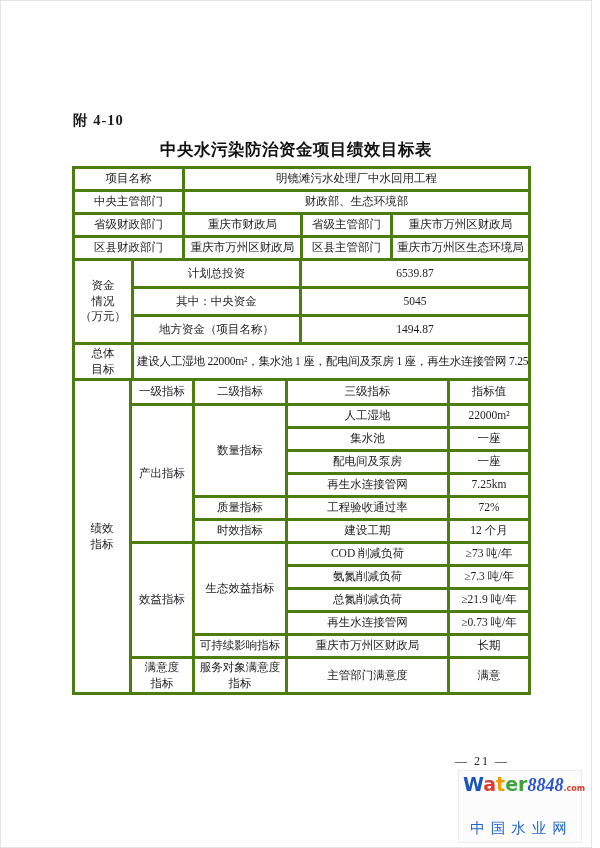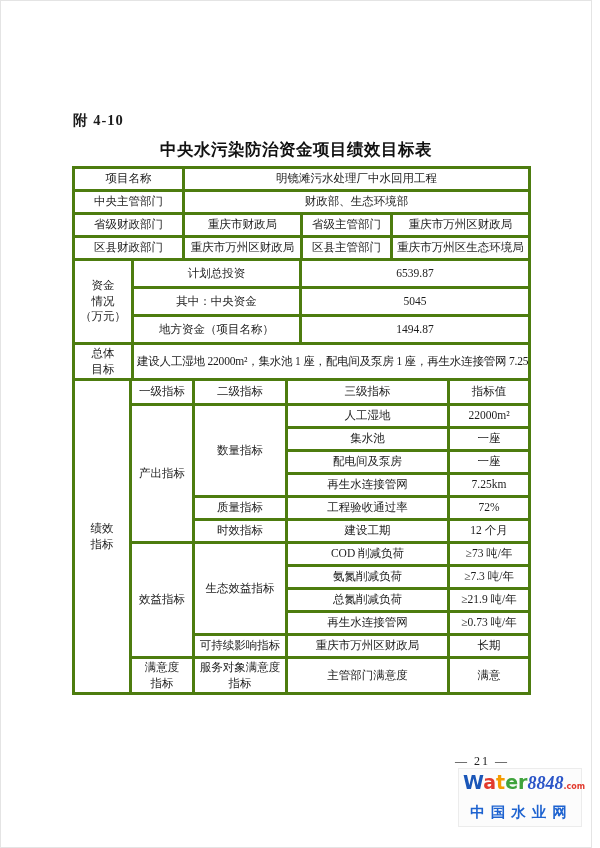--- a/index.html
+++ b/index.html
@@ -30,38 +30,38 @@
   }
   td.ml{white-space:pre-line;}
   tr.h23{height:23px;} tr.h28{height:28px;} tr.h36{height:36px;}
   tr.h25{height:25px;} tr.h34{height:34px;padding-left:48px;}
   td.goal-text{font-size:10.5px;letter-spacing:-0.2px;white-space:nowrap;}
   .page-number{
     position:absolute;top:753px;right:82px;
     font-size:12px;letter-spacing:2px;color:#222;
   }
   .logo-box{
-    position:absolute;right:9px;bottom:20px;width:124px;
+    position:absolute;right:9px;bottom:4px;width:124px;
     background:#fcfcfc;border:1px solid #ececec;
     padding:3px 4px 4px 4px;text-align:center;box-sizing:border-box;
   }
   .logo-line1{
     white-space:nowrap;line-height:20px;
     font-family:"DejaVu Sans","Liberation Sans",sans-serif;
   }
   .logo-letter{font-size:19px;font-weight:700;}
   .logo-number{
     font-family:"Liberation Serif","DejaVu Serif",serif;
     font-size:18px;font-style:italic;font-weight:700;
   }
   .logo-tld{font-size:8px;font-weight:700;vertical-align:baseline;}
   .logo-tagline{
-    margin-top:6px;
+    margin-top:20px;
     font-family:"DejaVu Sans","Liberation Sans",sans-serif;
-    font-size:14.5px;font-weight:700;letter-spacing:6px;
+    font-size:14.5px;font-weight:400;letter-spacing:6px;
     white-space:nowrap;text-indent:3px;
   }
 </style>
 </head>
 <body>
 
 <div class="page">
 
   <div class="attachment-label">附 4-10</div>
 

